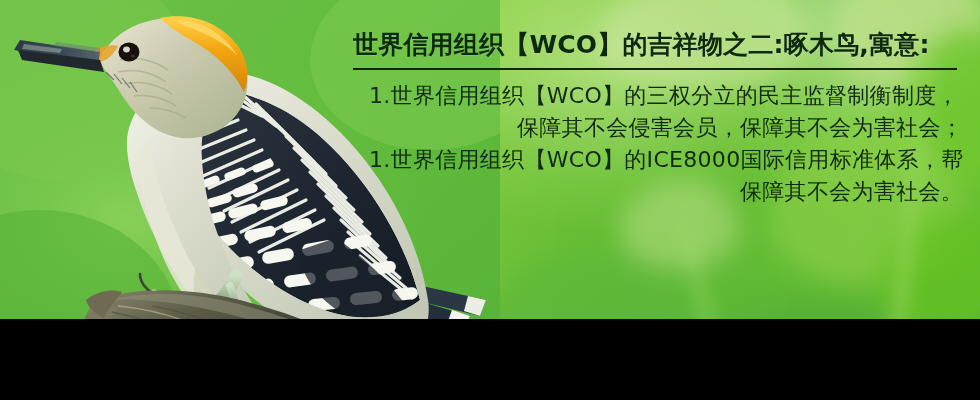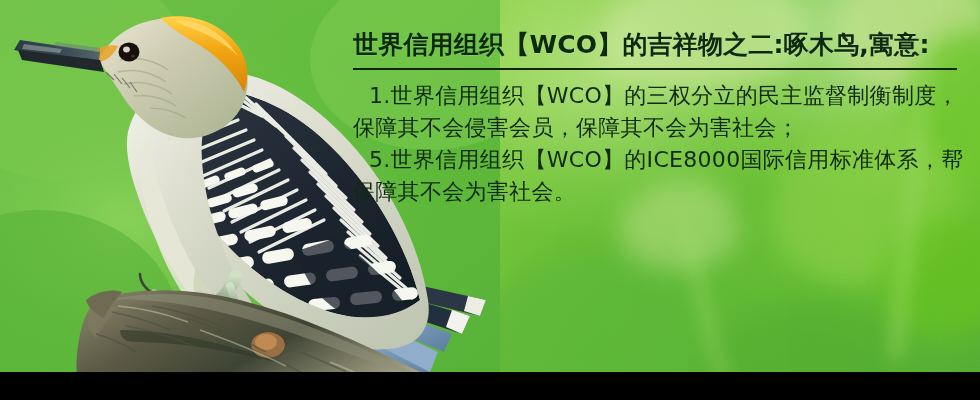--- a/index.html
+++ b/index.html
@@ -3,21 +3,21 @@
 <meta charset="utf-8">
 <style>
   html, body {
     margin: 0;
     padding: 0;
     background: #000;
   }
   #banner {
     position: relative;
     width: 980px;
-    height: 372px;
+    height: 319px;
     overflow: hidden;
     font-family: "DejaVu Sans", "Liberation Sans", sans-serif;
     background: #5bbf3a;
   }
 
   
   .bg-base {
     position: absolute;
     inset: 0;
     background:
@@ -79,21 +79,21 @@
   }
   .body-list {
     margin-top: 10px;
     font-size: 22px;
     line-height: 32px;
     color: #122a13;
     letter-spacing: 0.3px;
   }
   .body-item { white-space: nowrap; }
   .body-item .ind { padding-left: 16px; }
-  .body-item .hang { padding-left: 0px; }
+  .body-item .hang { padding-left: 0px; text-align: right; }
 </style>
 </head>
 <body>
 
 <div id="banner">
 
   <div class="bg-base"></div>
 
   <div class="leaf" style="left:838px; top:-40px; width:150px; height:130px; background:#bfe08a;"></div>
   <div class="leaf" style="left:905px; top:30px; width:120px; height:150px; background:#6fc72e;"></div>
@@ -376,19 +376,19 @@
 
   <div class="text-panel">
     <div class="headline">世界信用组织【WCO】的吉祥物之二:啄木鸟,寓意:</div>
     <div class="rule"></div>
     <div class="body-list">
       <div class="body-item">
         <div class="ind">1.世界信用组织【WCO】的三权分立的民主监督制衡制度，</div>
         <div class="hang">保障其不会侵害会员，保障其不会为害社会；</div>
       </div>
       <div class="body-item">
-        <div class="ind">5.世界信用组织【WCO】的ICE8000国际信用标准体系，帮</div>
+        <div class="ind">1.世界信用组织【WCO】的ICE8000国际信用标准体系，帮</div>
         <div class="hang">保障其不会为害社会。</div>
       </div>
     </div>
   </div>
 
 </div>
 
 </body></html>

